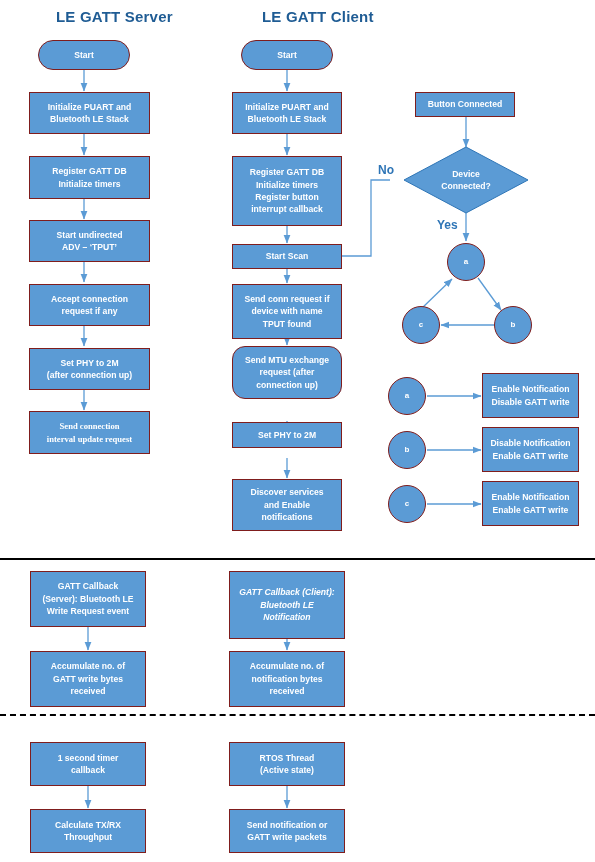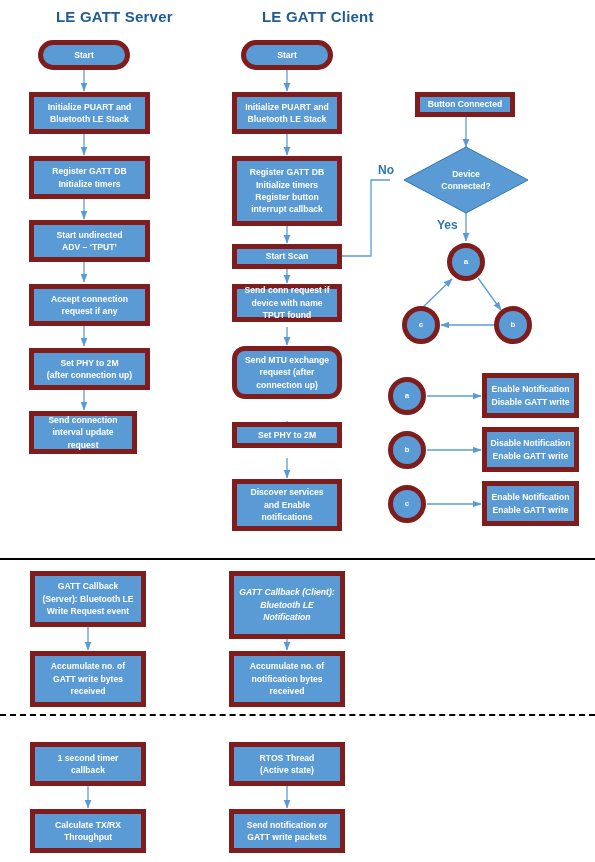--- a/index.html
+++ b/index.html
@@ -30,21 +30,21 @@
     font-size: 15px;
     font-weight: bold;
     letter-spacing: .2px;
     white-space: nowrap;
     padding-left: 20px;
   }
   .node {
     position: absolute;
     box-sizing: border-box;
     background: #5b9bd5;
-    border: 5px solid #7f1d1d;
+    border: 1px solid #7f1d1d;
     color: #ffffff;
     display: flex;
     align-items: center;
     justify-content: center;
     text-align: center;
     font-size: 8.6px;
     font-weight: bold;
     line-height: 1.45;
     padding: 1px 3px;
   }
@@ -139,27 +139,27 @@
 
   <div class="col-title" style="left:36px; top:8px;">LE GATT Server</div>
   <div class="col-title" style="left:242px; top:8px;">LE GATT Client</div>
 
   <div class="node stadium" style="left:38px; top:40px; width:92px; height:30px;">Start</div>
   <div class="node" style="left:29px; top:92px; width:121px; height:42px;">Initialize PUART and<br>Bluetooth LE Stack</div>
   <div class="node" style="left:29px; top:156px; width:121px; height:43px;">Register GATT DB<br>Initialize timers</div>
   <div class="node" style="left:29px; top:220px; width:121px; height:42px;">Start undirected<br>ADV – ‘TPUT’</div>
   <div class="node" style="left:29px; top:284px; width:121px; height:42px;">Accept connection<br>request if any</div>
   <div class="node" style="left:29px; top:348px; width:121px; height:42px;">Set PHY to 2M<br>(after connection up)</div>
-  <div class="node" style="left:29px; top:411px; width:108px; height:43px;">Send connection<br>interval update request</div>
+  <div class="node" style="left:29px; top:411px; width:121px; height:43px;font-family:Liberation Serif, serif;">Send connection<br>interval update request</div>
 
   <div class="node stadium" style="left:241px; top:40px; width:92px; height:30px;">Start</div>
   <div class="node" style="left:232px; top:92px; width:110px; height:42px;">Initialize PUART and<br>Bluetooth LE Stack</div>
   <div class="node" style="left:232px; top:156px; width:110px; height:70px;">Register GATT DB<br>Initialize timers<br>Register   button<br>interrupt callback</div>
   <div class="node" style="left:232px; top:244px; width:110px; height:25px;">Start Scan</div>
-  <div class="node" style="left:232px; top:284px; width:110px; height:38px;">Send conn request if<br>device with name<br>TPUT found</div>
+  <div class="node" style="left:232px; top:284px; width:110px; height:55px;">Send conn request if<br>device with name<br>TPUT found</div>
   <div class="node" style="left:232px; top:346px; width:110px; height:53px;border-radius:13px;">Send MTU exchange<br>request (after<br>connection up)</div>
   <div class="node" style="left:232px; top:422px; width:110px; height:26px;">Set PHY to 2M</div>
   <div class="node" style="left:232px; top:479px; width:110px; height:52px;">Discover services<br>and Enable<br>notifications</div>
 
   <div class="node" style="left:415px; top:92px; width:100px; height:25px;">Button Connected</div>
   <div class="node diamond-label" style="left:428px; top:166px; width:76px; height:28px;">Device<br>Connected?</div>
   <div class="edge-label" style="left:378px; top:163px;">No</div>
   <div class="edge-label" style="left:437px; top:218px;">Yes</div>
 
   <div class="node circle" style="left:447px; top:243px; width:38px; height:38px;">a</div>

